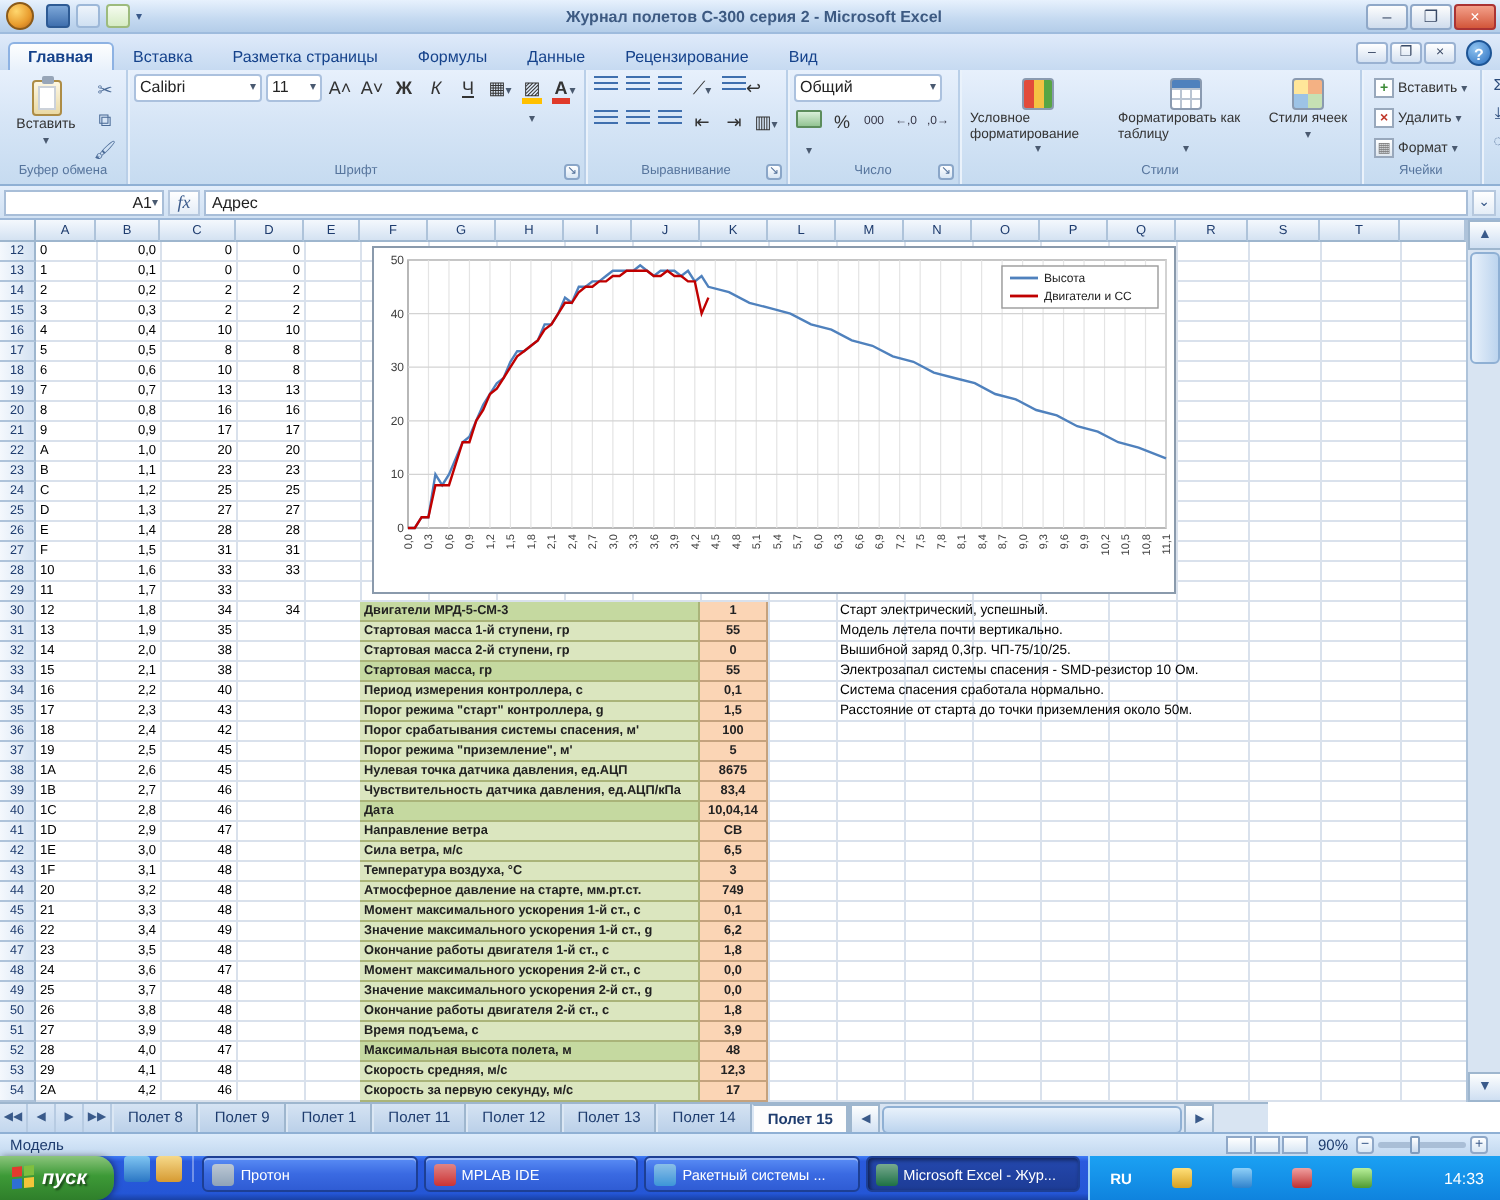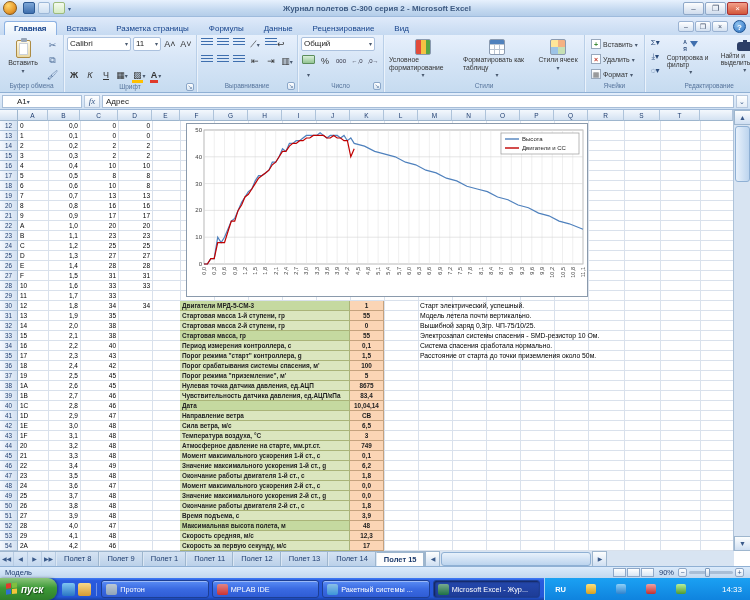--- a/index.html
+++ b/index.html
@@ -61,21 +61,21 @@
   .cellic.g{color:#3d8b37}.cellic.r{color:#c0392b}.cellic.f{color:#777;background:linear-gradient(#fff,#dfe7ef)}
   .edsmall{width:15px;height:13px;font-size:8px;line-height:12px;text-align:center;color:#2a4a7a}
   .edbig{width:52px;display:flex;flex-direction:column;align-items:center;border:1px solid transparent;border-radius:3px;padding:1px}
   .edbig .blabel{font-size:6.6px;line-height:7.2px}
   .sortic{width:15px;height:14px;position:relative;font-size:5px;font-weight:bold;color:#2a4a7a;line-height:7px;text-align:left}
   .sortic:after{content:"";position:absolute;right:0;top:2px;border:4px solid transparent;border-top:6px solid #3f6fae}
   .binoc{width:16px;height:9px;background:#2c3e66;border-radius:3px 3px 2px 2px;position:relative;margin-top:3px}
   .binoc:before{content:"";position:absolute;left:6px;top:-2px;right:6px;height:4px;background:#2c3e66}
   
   .fbar{position:absolute;left:0;top:93px;width:750px;height:17px;background:linear-gradient(#e3eefb,#d0e1f3);border-bottom:1px solid #9db8d8;display:flex;align-items:center;padding:1px 2px;gap:2px}
-  .namebox{width:80px;height:13px;background:#fff;border:1px solid #a8bed8;display:flex;align-items:center;justify-content:flex-start;padding:0 14px;font-size:8px}
+  .namebox{width:80px;height:13px;background:#fff;border:1px solid #a8bed8;display:flex;align-items:center;justify-content:flex-end;padding:0 2px;font-size:8px}
   .fxbtn{width:16px;height:13px;font-style:italic;font-family:"Liberation Serif",serif;font-size:9px;text-align:center;color:#3a5a8a;border:1px solid #b6c8de;background:linear-gradient(#fff,#e4edf7)}
   .finput{flex:1;height:13px;background:#fff;border:1px solid #a8bed8;font-size:8px;line-height:12px;padding:0 3px}
   .fexp{width:12px;height:13px;font-size:7px;text-align:center;line-height:12px;color:#3a5a8a;border:1px solid #b6c8de;background:linear-gradient(#fff,#e4edf7)}
   
   .sheet{position:absolute;left:0;top:110px;width:750px;height:441px;background:#fff;overflow:hidden}
   .corner{position:absolute;left:0;top:0;width:18px;height:11px;background:linear-gradient(#f4f8fd,#d4e2f2);border-right:1px solid #9eb6ce;border-bottom:1px solid #9eb6ce}
   .colheads{position:absolute;left:0;top:0;height:11px}
   .chead{position:absolute;top:0;height:11px;font-size:6.5px;color:#1e3c6e;text-align:center;line-height:11px;background:linear-gradient(#f4f8fd,#d4e2f2);border-right:1px solid #aec3da;border-bottom:1px solid #9eb6ce}
   .rowheads{position:absolute;left:0;top:11px;width:18px}
   .rhead{width:18px;height:10px;font-size:6.3px;color:#1e3c6e;text-align:center;line-height:10px;background:linear-gradient(90deg,#f4f8fd,#d4e2f2);border-right:1px solid #9eb6ce;border-bottom:1px solid #aec3da}
@@ -93,39 +93,39 @@
   .pt-hdr{background:#c5d9a0}
   .pt-lbl{background:#dbe6bf}
   
   .noteline{position:absolute;left:420px;height:10px;font-size:6.8px;line-height:10px;white-space:nowrap;color:#000}
   
   .vscroll{position:absolute;right:0;top:0;width:17px;height:441px;background:#d8e4f2;border-left:1px solid #aec3da}
   .varrow{width:17px;height:15px;background:linear-gradient(#fdfefe,#cfdff2);border:1px solid #9eb6ce;font-size:7px;text-align:center;line-height:13px;color:#3a5a8a}
   .vthumb{position:absolute;left:1px;top:16px;width:15px;height:56px;background:linear-gradient(90deg,#e8f1fb,#bcd4ee);border:1px solid #8fb0d4;border-radius:3px}
   .varrow.down{position:absolute;bottom:0}
   
-  .tabbar{position:absolute;left:0;top:551px;width:734px;height:15px;background:linear-gradient(#dce8f6,#c3d7ee);border-top:1px solid #9eb6ce;display:flex;align-items:center}
+  .tabbar{position:absolute;left:0;top:551px;width:634px;height:15px;background:linear-gradient(#dce8f6,#c3d7ee);border-top:1px solid #9eb6ce;display:flex;align-items:flex-start}
   .tnav{width:14px;font-size:6px;text-align:center;line-height:14px;color:#3a5a8a;border-right:1px solid #b7cbe2}
   .stab{padding:0 7px;font-size:7.5px;line-height:14px;color:#1e3c6e;background:linear-gradient(#d5e3f3,#b9cfe8);border-right:1px solid #9eb6ce;border-left:1px solid #dbe7f4;white-space:nowrap}
   .stab.active{background:#fdfdfd;font-weight:bold;border-top:1px solid #9eb6ce}
   .hscroll{flex:1;display:flex;align-items:stretch;background:#d8e4f2;border-left:1px solid #9eb6ce}
   .harrow{width:15px;font-size:6px;text-align:center;line-height:14px;color:#3a5a8a;background:linear-gradient(#fdfefe,#cfdff2);border:1px solid #9eb6ce}
   .hthumb{width:150px;margin:1px;background:linear-gradient(#e8f1fb,#bcd4ee);border:1px solid #8fb0d4;border-radius:3px}
   
   .statusbar{position:absolute;left:0;top:566px;width:750px;height:12px;background:linear-gradient(#dcebfb,#c2d8ef);border-top:1px solid #8fb0d4;display:flex;align-items:center;font-size:7.5px;color:#1e3c6e}
   .statusbar .ready{margin-left:5px}
   .statusbar .spacer{flex:1}
   .viewbtn{width:13px;height:9px;border:1px solid #8fa8c8;background:linear-gradient(#fff,#d8e6f4);margin-right:1px}
   .zoomtxt{margin:0 4px;font-size:7.5px}
   .zslider{display:flex;align-items:center;gap:2px;margin-right:6px}
   .zbtn{width:9px;height:9px;border:1px solid #8fa8c8;border-radius:2px;background:linear-gradient(#fff,#d8e6f4);font-size:7px;line-height:7px;text-align:center;color:#3a5a8a}
   .ztrack{width:44px;height:3px;background:#a9bed6;border-radius:2px;position:relative}
   .zthumb{position:absolute;left:16px;top:-3px;width:5px;height:9px;background:linear-gradient(#fff,#c9daee);border:1px solid #7f9cbe;border-radius:1px}
   
-  .taskbar{position:absolute;left:0;top:578px;width:750px;height:22px;background:linear-gradient(#3f7cf6,#2a5ade 12%,#2456d6 85%,#1941a5);display:flex;align-items:center}
+  .taskbar{position:absolute;left:0;top:578px;width:750px;height:22px;background:linear-gradient(#3f7cf6,#2a5ade 12%,#2456d6 85%,#1941a5);display:flex;align-items:flex-start}
   .startbtn{height:22px;padding:0 14px 0 6px;background:linear-gradient(#8cc57c,#3d9a37 45%,#2f7f2b);border-radius:0 9px 9px 0;display:flex;align-items:center;gap:3px;box-shadow:1px 0 3px rgba(0,0,0,.4)}
   .startbtn span{color:#fff;font-weight:bold;font-style:italic;font-size:10px;text-shadow:1px 1px 1px rgba(0,0,0,.5)}
   .flag{width:12px;height:12px;display:grid;grid-template-columns:5px 5px;grid-template-rows:5px 5px;gap:1px;transform:skewY(-6deg)}
   .flag i{display:block}
   .ql{display:flex;align-items:center;gap:3px;padding:0 5px;border-right:1px solid rgba(255,255,255,.35)}
   .qlicon{width:13px;height:13px;border-radius:2px}
   .taskbtns{flex:1;display:flex;gap:3px;padding:0 4px;overflow:hidden}
   .tbtn{flex:1;max-width:118px;height:18px;background:linear-gradient(#5a8df5,#3a6ae2 50%,#2f5cd4);border:1px solid #1d3f94;border-radius:3px;display:flex;align-items:center;gap:3px;padding:0 4px;color:#fff;font-size:7.3px;white-space:nowrap;overflow:hidden;box-shadow:inset 0 1px 0 rgba(255,255,255,.4)}
   .tbtn.active{background:linear-gradient(#2448ae,#1d3c96);box-shadow:inset 1px 1px 2px rgba(0,0,0,.5)}
   .tbtn .appic{width:11px;height:11px;border-radius:2px;flex:none}
@@ -183,21 +183,21 @@
       <div class="smallcol">
         <span class="sbtn">✂</span>
         <span class="sbtn">⧉</span>
         <span class="sbtn">🖌</span>
       </div>
     </div>
     <div class="gcap">Буфер обмена</div>
   </div>
 
   <div class="rgroup">
-    <div class="rgc" style="flex-direction:column;gap:17px">
+    <div class="rgc" style="gap:2px">
       <div class="row">
         <div class="combo" style="width:64px">
             <span>Calibri</span>
             <span class="dar">▾</span>
           </div>
         <div class="combo" style="width:28px">
             <span>11</span>
             <span class="dar">▾</span>
           </div>
         <span class="fmtbtn">А˄</span>

